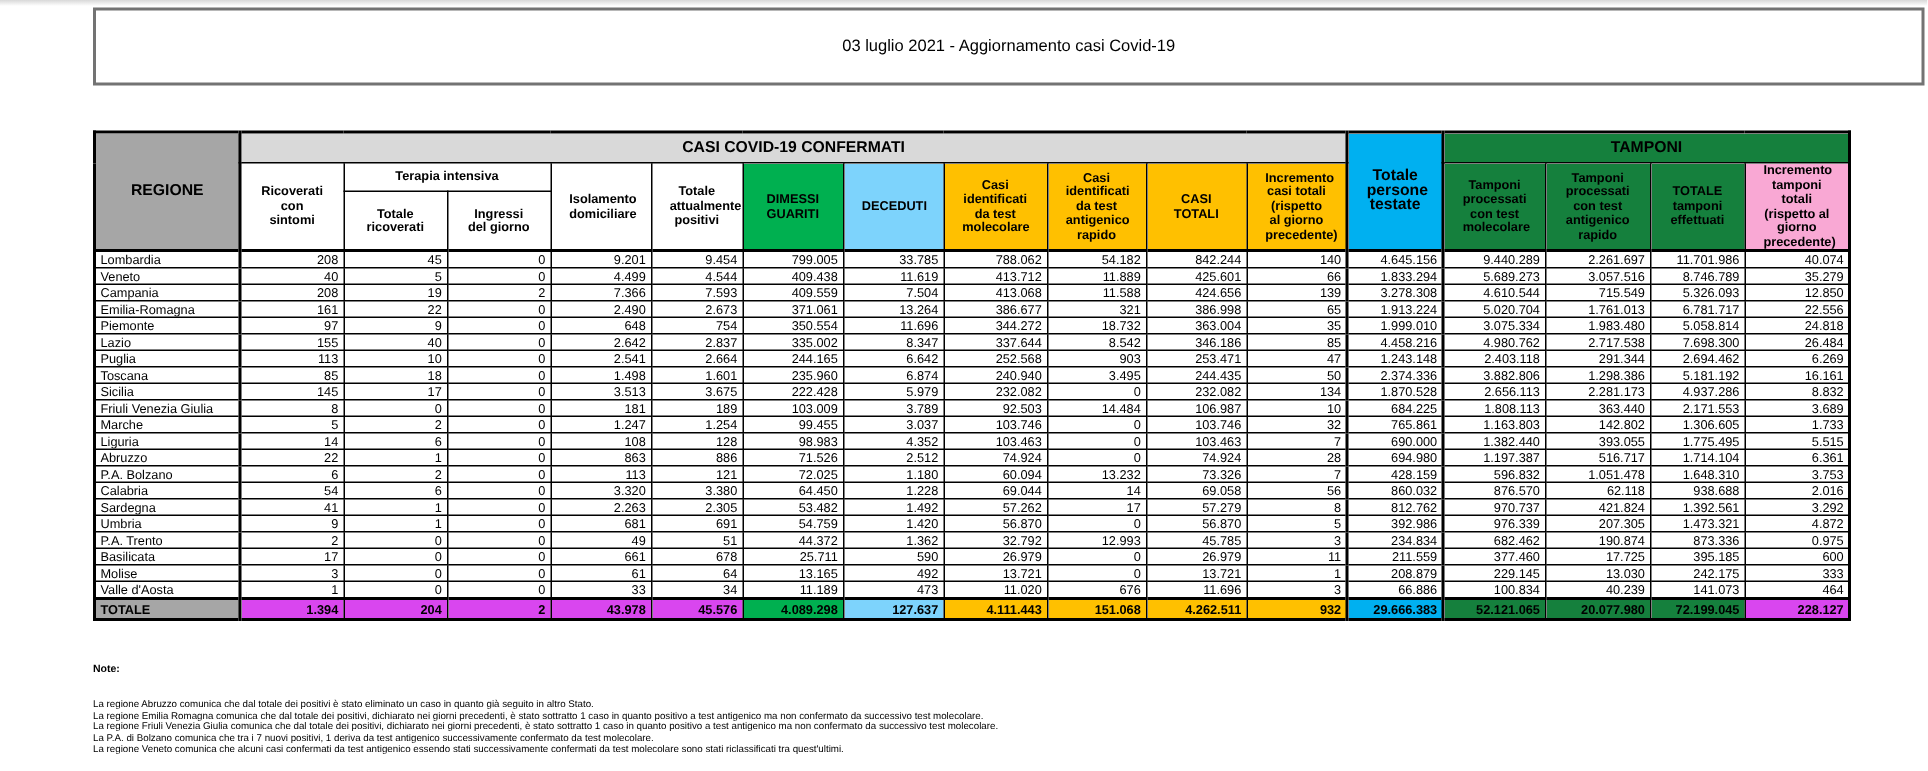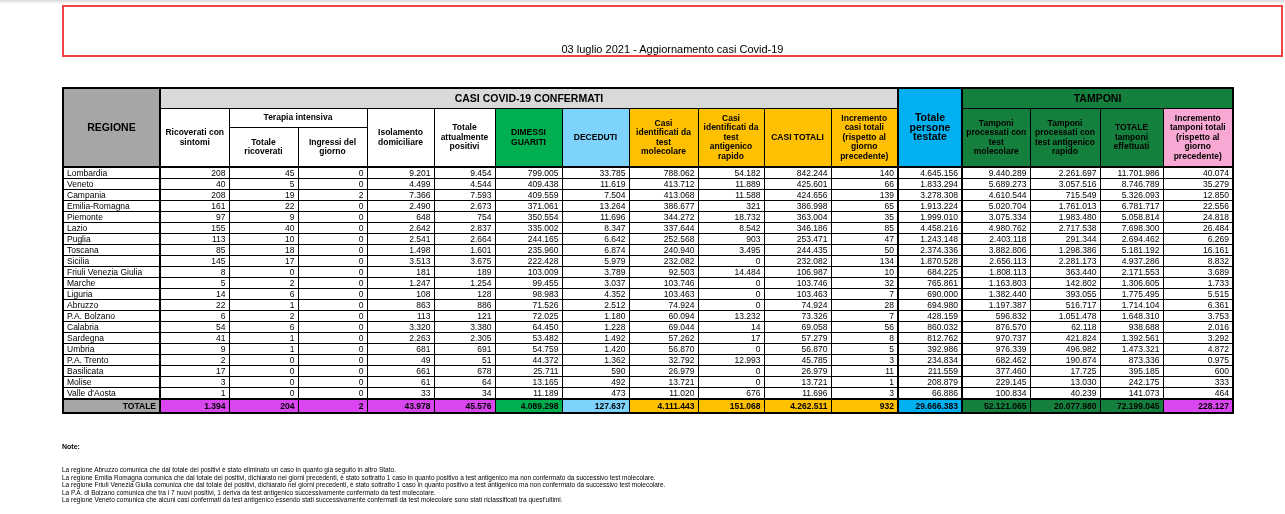--- a/index.html
+++ b/index.html
@@ -4,47 +4,47 @@
 <style>
   html,body{margin:0;padding:0;}
   body{
     width:1285px;height:514px;position:relative;background:#ffffff;
     font-family:"Liberation Sans", sans-serif;color:#000;overflow:hidden;
   }
   .top-strip{position:absolute;left:0;top:0;width:1285px;height:4px;
     background:linear-gradient(#d8d8d8,#ffffff);}
   .title-box{
     position:absolute;left:62px;top:5px;width:1217px;height:48px;
-    border:2px solid #ef4444;background:#fff;
-    display:flex;flex-direction:column;justify-content:flex-end;align-items:center;
+    border:2px solid #737373;background:#fff;
+    display:flex;flex-direction:column;justify-content:center;align-items:center;
   }
   .title-box .line{font-size:11px;line-height:12px;text-align:center;}
   .tbl-wrap{position:absolute;left:62px;top:87px;}
   table{border-collapse:collapse;table-layout:fixed;width:1170px;border:2px solid #000;}
   th,td{border:1px solid #000;overflow:hidden;white-space:nowrap;}
-  th{font-size:8.5px;font-weight:bold;line-height:9.5px;white-space:normal;padding:0 3px;}
+  th{font-size:8.5px;font-weight:bold;line-height:9.5px;white-space:normal;padding:0 12px;}
   td{font-size:8.5px;height:9.6px;padding:0 3px;text-align:right;background:#fff;}
   td.region{text-align:left;}
   tr.band th{height:19px;font-size:10.5px;}
   tr.sub th{height:18px;}
   tr.sub2 th{height:38px;}
   .bg-grayhead{background:#a6a6a6;}
   .bg-band{background:#d9d9d9;}
   .bg-green{background:#00b050;}
   .bg-red{background:#7dd3fc;}
   .bg-yellow{background:#ffc000;}
   .bg-cyan{background:#00b0f0;}
   .bg-peri{background:#15803d;}
   .bg-graycol{background:#f9a8d4;margin-top:10px;}
   .bg-graytot{background:#d946ef;}
   .bl2{border-left-width:2px;}
   .br2{border-right-width:2px;}
   tbody tr:first-child td{border-top-width:2px;}
   tr.totale td{border-top-width:2px;font-weight:bold;height:12px;}
-  tr.totale td.region{text-align:right;}
+  tr.totale td.region{text-align:left;}
   .notes{position:absolute;left:62px;top:443px;width:1200px;}
   .notes .note-head{font-size:7px;font-weight:bold;margin-bottom:16px;}
   .notes .note-line{font-size:6.5px;line-height:7.6px;}
 </style>
 </head>
 <body>
 
 <div class="top-strip"></div>
 
 <div class="title-box">
@@ -413,21 +413,21 @@
           <td>681</td>
           <td>691</td>
           <td>54.759</td>
           <td>1.420</td>
           <td>56.870</td>
           <td>0</td>
           <td>56.870</td>
           <td>5</td>
           <td class="bl2">392.986</td>
           <td class="bl2">976.339</td>
-          <td>496.982</td>
+          <td>207.305</td>
           <td>1.473.321</td>
           <td>4.872</td>
         </tr>
         <tr>
           <td class="region br2">P.A. Trento</td>
           <td>2</td>
           <td>0</td>
           <td>0</td>
           <td>49</td>
           <td>51</td>

